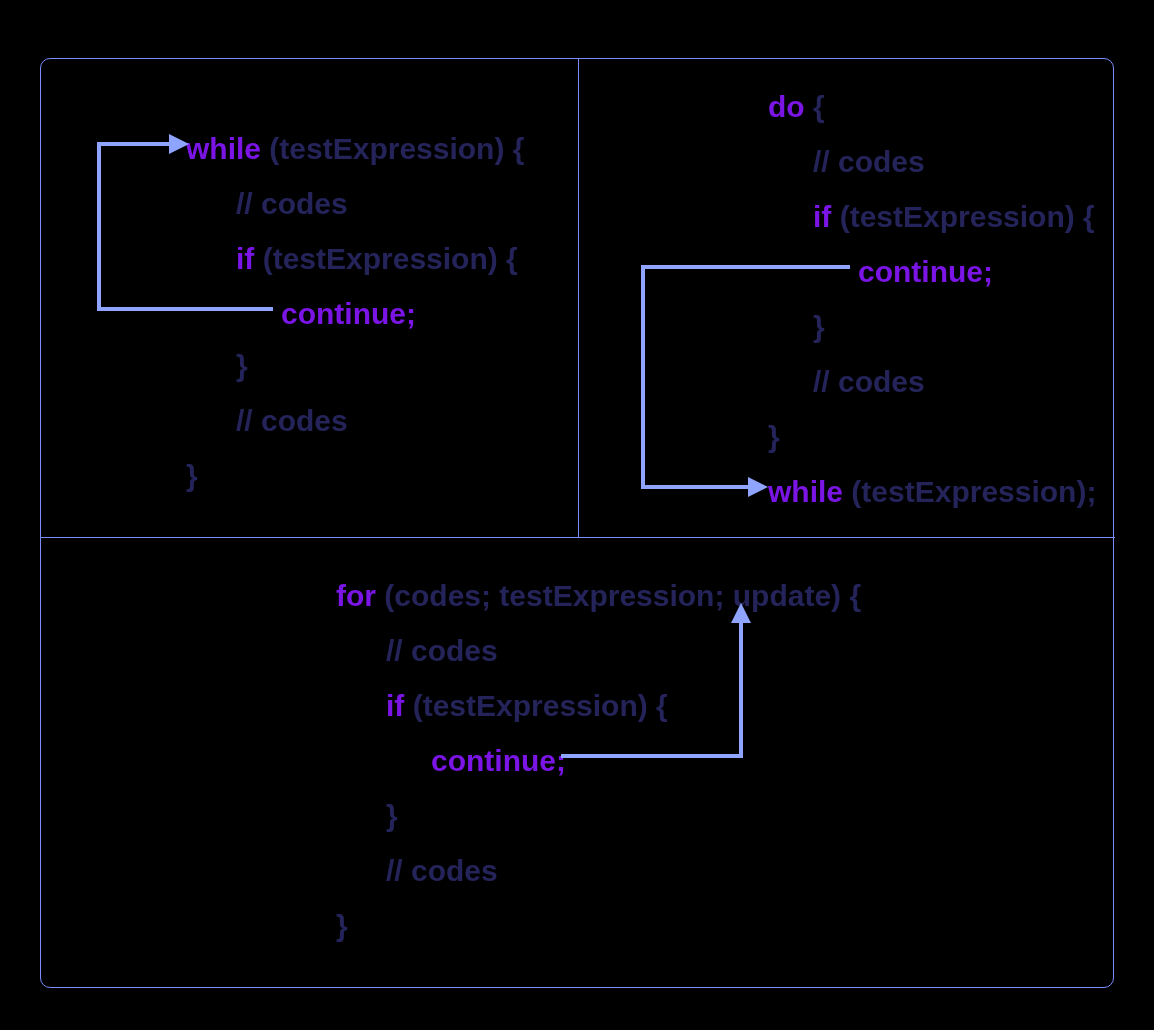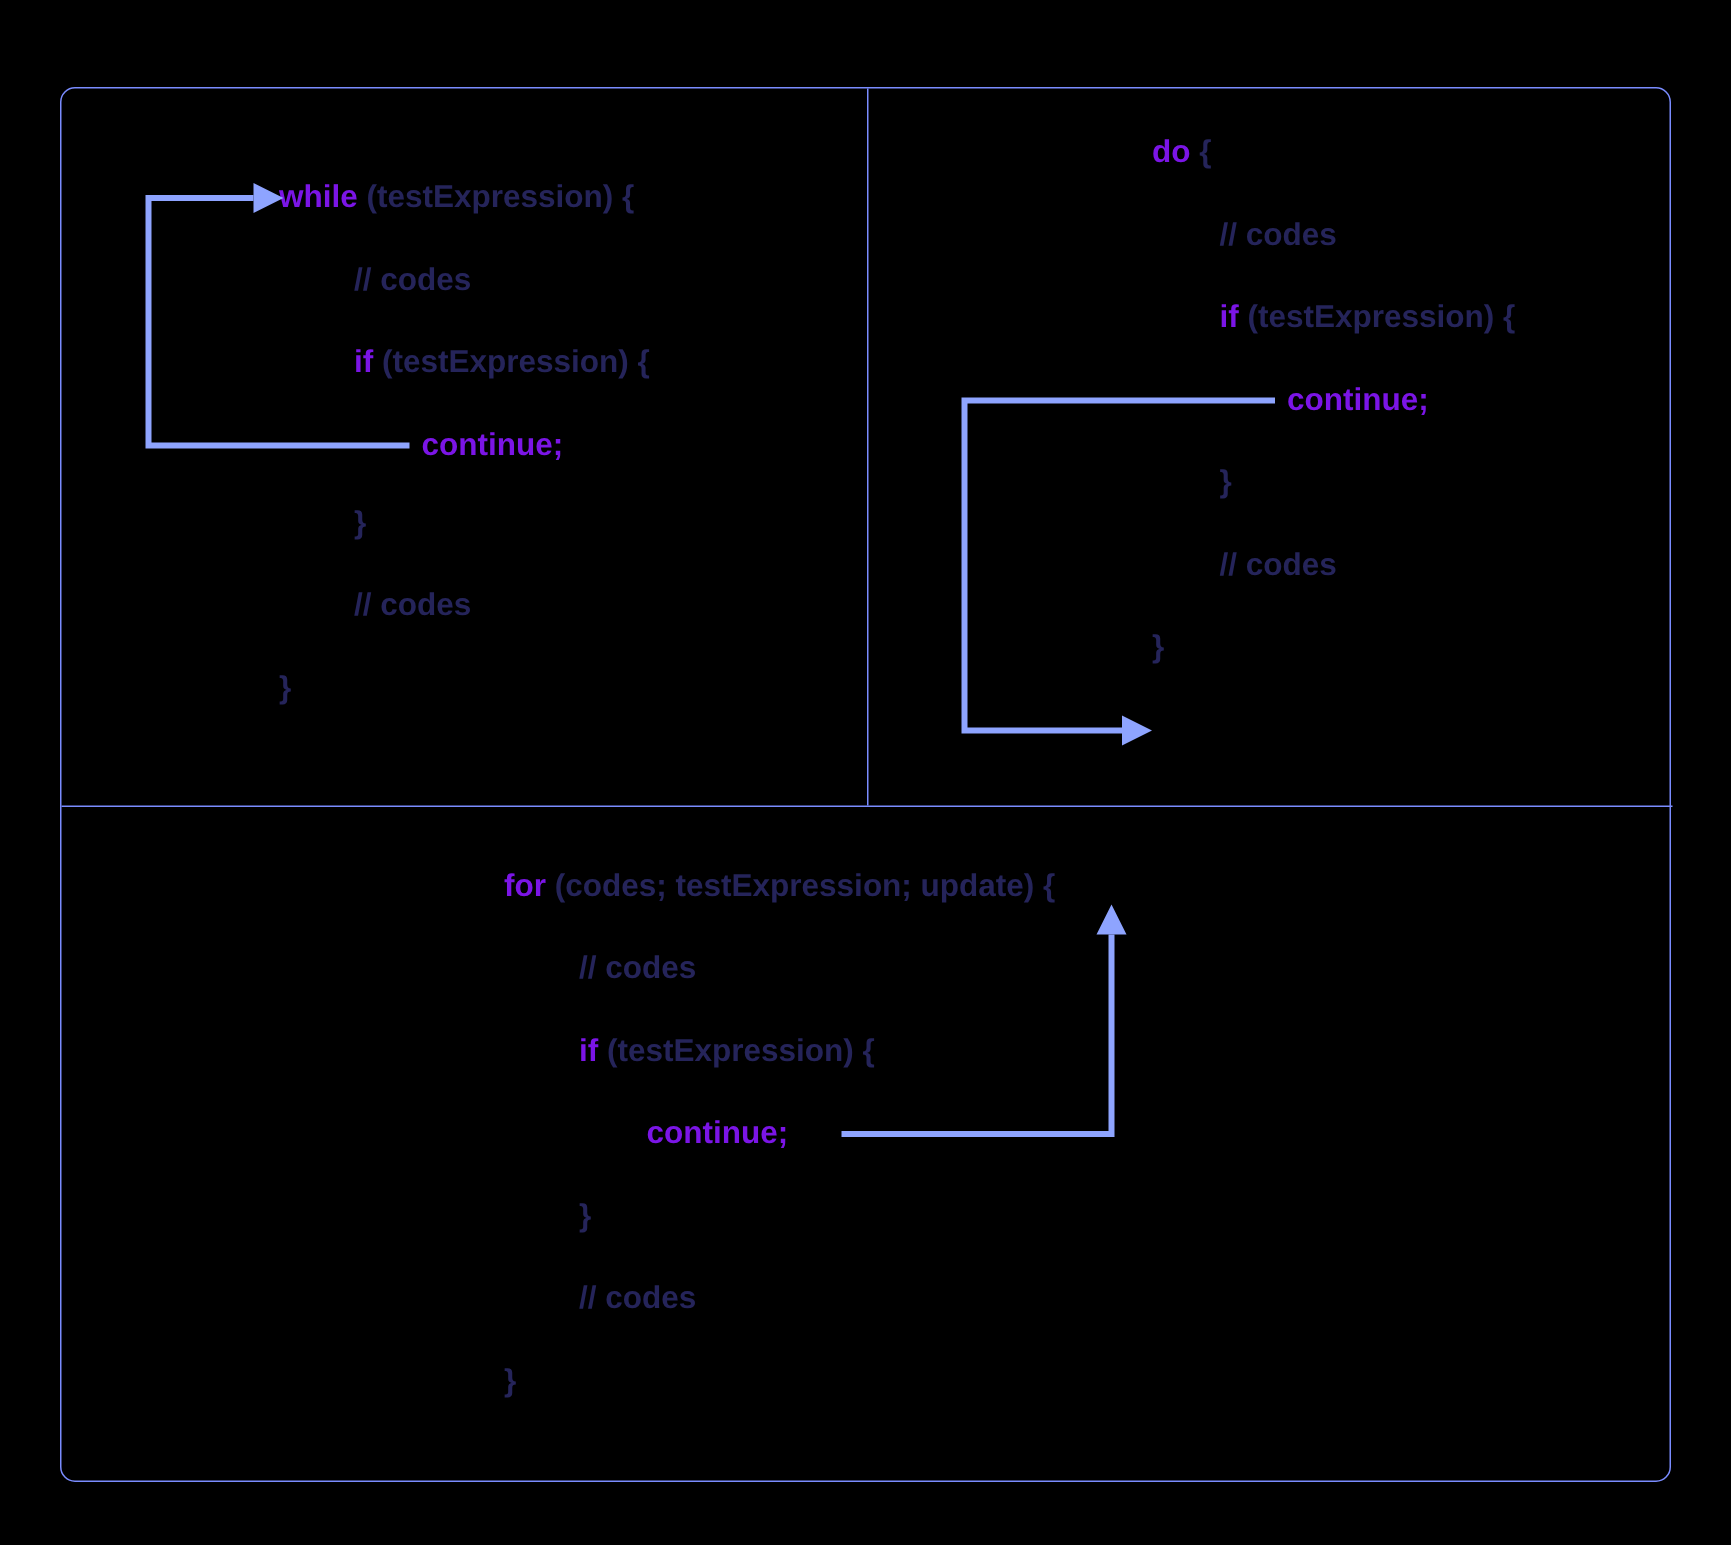--- a/index.html
+++ b/index.html
@@ -33,27 +33,27 @@
     position: absolute;
     left: 0;
     top: 478px;
     width: 1074px;
     height: 1px;
     background: #7a8cff;
   }
   .panel {
     position: absolute;
   }
-  .panel-while { left: 0; top: 0; width: 537px; height: 478px; text-align: center; }
+  .panel-while { left: 0; top: 12px; width: 537px; height: 478px; text-align: center; }
   .panel-do    { left: 537px; top: 0; width: 537px; height: 478px; }
   .panel-for   { left: 0; top: 479px; width: 1074px; height: 451px; }
 
   .code {
     position: absolute;
-    font-size: 21px;
+    font-size: 30px;
     line-height: 1.2;
     white-space: pre;
   }
   .kw { color: #7b15e6; }
   .tx { color: #25245a; }
 
   
   svg.arrow { position: absolute; overflow: visible; pointer-events: none; }
   .arrow-stroke { stroke: #8ea4ff; stroke-width: 4; fill: none; }
   .arrow-head { fill: #8ea4ff; }
@@ -81,20 +81,21 @@
   </div>
 
   <div class="panel panel-do">
     <div class="code" style="left:190px; top:30px;"><span class="kw">do</span><span class="tx"> {</span></div>
     <div class="code tx" style="left:235px; top:85px;">// codes</div>
     <div class="code" style="left:235px; top:140px;"><span class="kw">if</span><span class="tx"> (testExpression) {</span></div>
     <div class="code kw" style="left:280px; top:195px;">continue;</div>
     <div class="code tx" style="left:235px; top:250px;">}</div>
     <div class="code tx" style="left:235px; top:305px;">// codes</div>
     <div class="code tx" style="left:190px; top:360px;">}</div>
+    <div class="code" style="left:190px; top:415px;"><span class="kw">while</span><span class="tx"> (testExpression);</span></div>
 
     <svg class="arrow" style="left:0; top:0;" width="537" height="478">
       <path class="arrow-stroke" d="M 272 208 L 65 208 L 65 428 L 170 428"></path>
       <polygon class="arrow-head" points="170,418 190,428 170,438"></polygon>
     </svg>
   </div>
 
   <div class="panel panel-for">
     <div class="code" style="left:295px; top:40px;"><span class="kw">for</span><span class="tx"> (codes; testExpression; update) {</span></div>
     <div class="code tx" style="left:345px; top:95px;">// codes</div>

